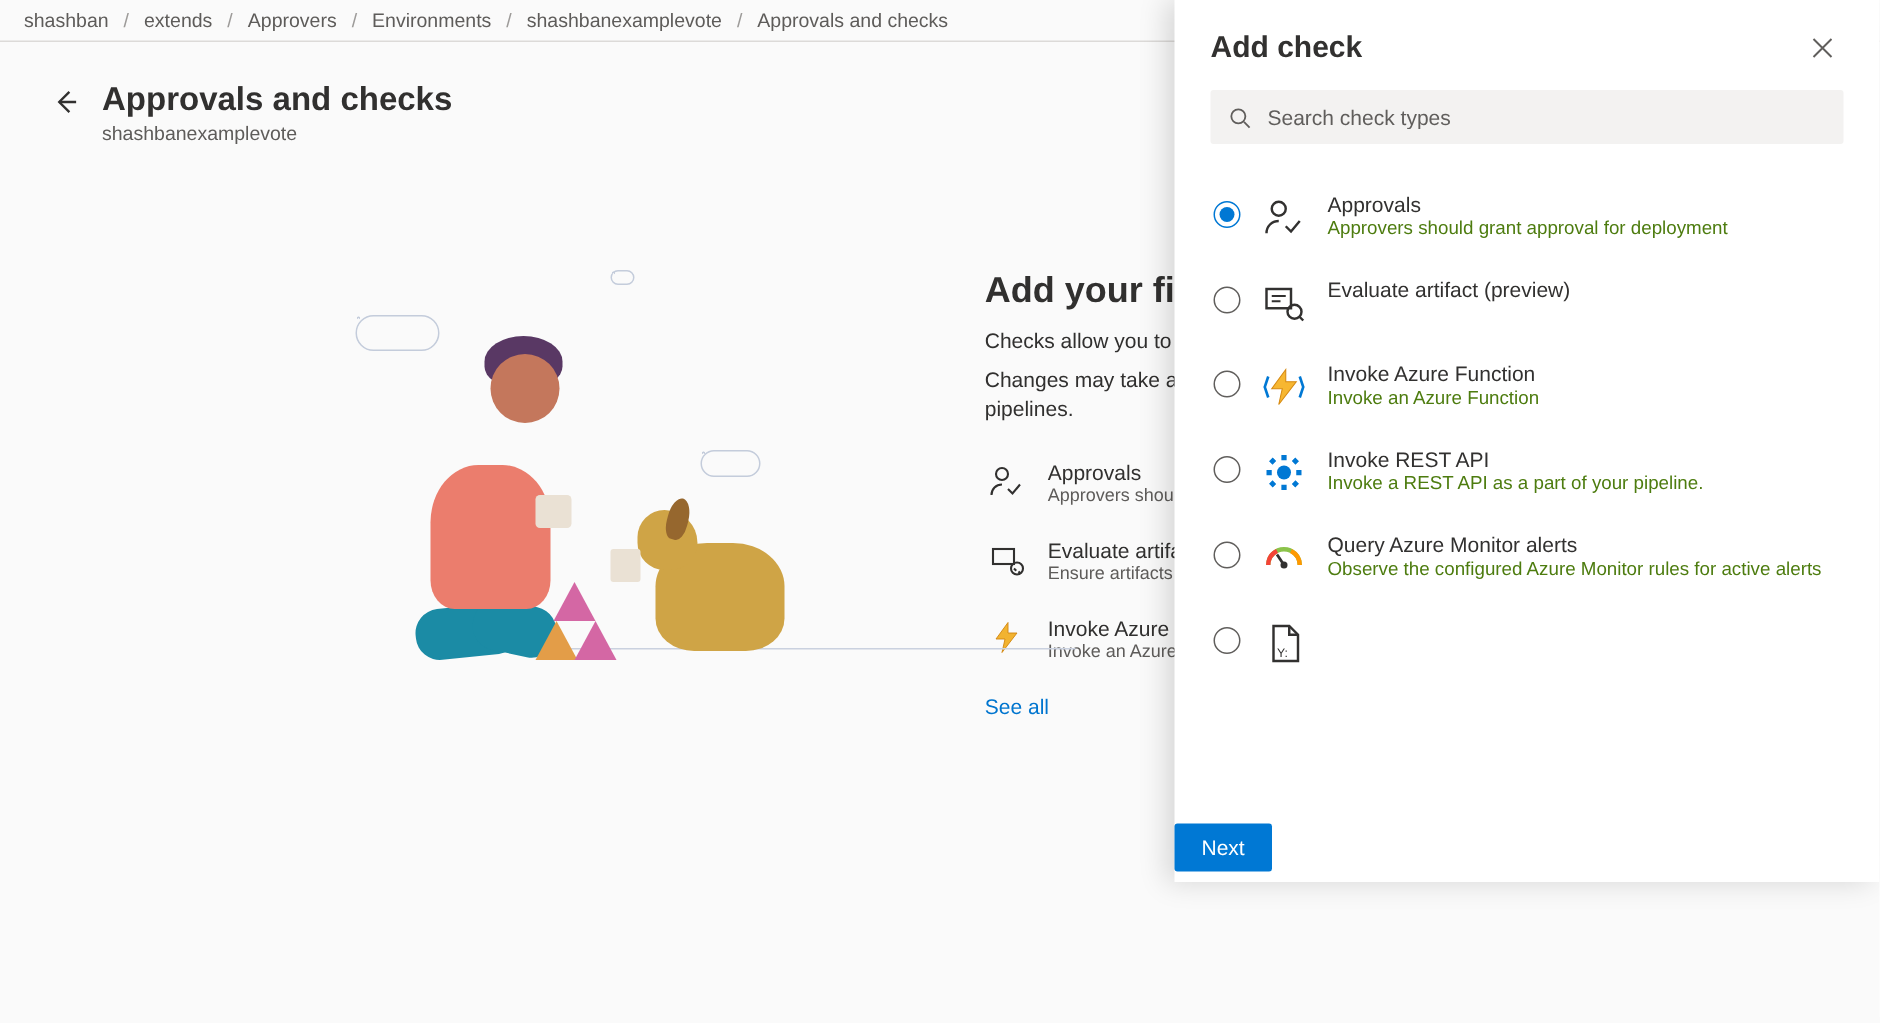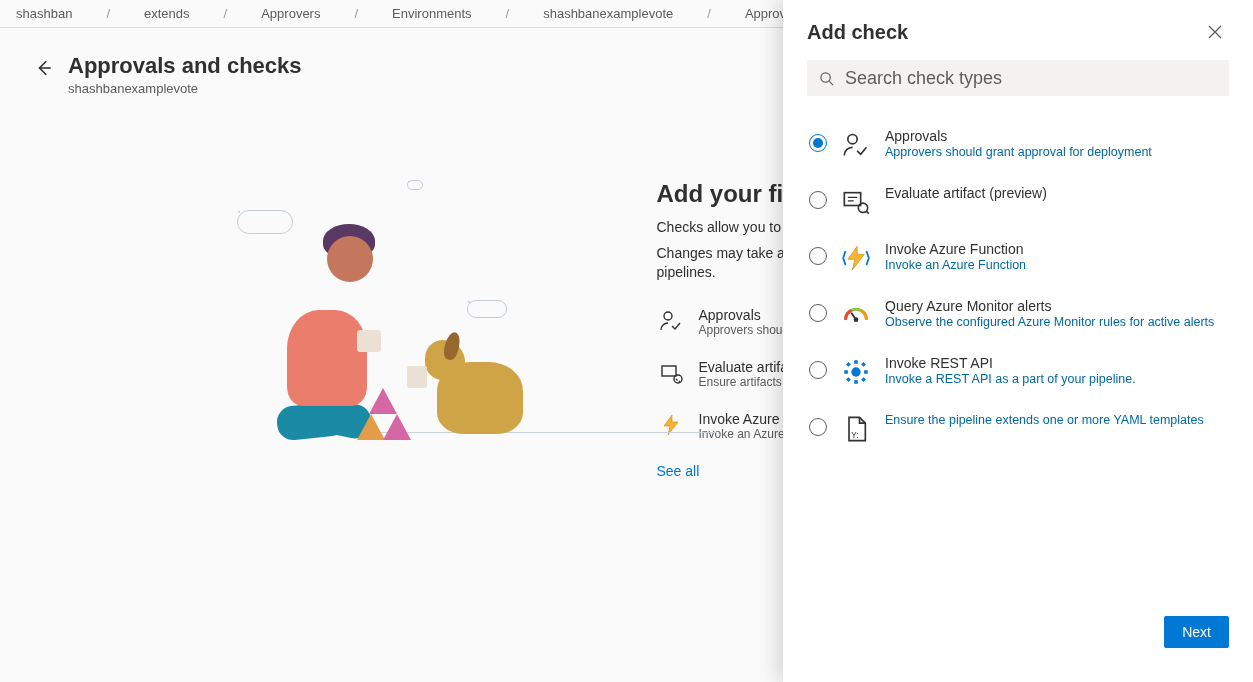--- a/index.html
+++ b/index.html
@@ -17,21 +17,20 @@
 
   
   .breadcrumb {
     height: 28px;
     display: flex;
     align-items: center;
     padding: 4px 16px;
     border-bottom: 1px solid #e1dfdd;
     color: #605e5c;
     font-size: 13px;
-    gap: 24px;
   }
   .breadcrumb span.sep { margin: 0 10px; color: #a19f9d; }
   .breadcrumb a { color: #605e5c; text-decoration: none; cursor: pointer; }
 
   
   .page-header {
     display: flex;
     align-items: flex-start;
     padding: 24px 30px 8px 30px;
   }
@@ -78,21 +77,21 @@
     width: 1253px; height: 682px;
     background: rgba(0,0,0,0.02);
     pointer-events: none;
   }
 
   
   .panel {
     position: absolute;
     top: 0; right: 0;
     width: 470px;
-    height: 682px;
+    height: 588px;
     background: #fff;
     box-shadow: -6px 0 18px rgba(0,0,0,0.15);
     display: flex;
     flex-direction: column;
     z-index: 10;
   }
   .panel-header {
     display: flex;
     align-items: center;
     justify-content: space-between;
@@ -110,21 +109,21 @@
     height: 36px;
     background: #f3f2f1;
     border-radius: 2px;
     display: flex;
     align-items: center;
     padding: 0 10px;
   }
   .search-box .sicon { width: 18px; height: 18px; margin-right: 8px; color: #605e5c; display:flex;align-items:center;justify-content:center; }
   .search-box input {
     border: none; background: transparent; outline: none;
-    flex: 1; font-size: 18px; color: #0c4a6e;
+    flex: 1; font-size: 14px; color: #0c4a6e;
   }
   .search-box input::placeholder { color: #605e5c; }
 
   .check-list {
     flex: 1;
     overflow-y: auto;
     padding: 0 24px;
   }
   .check-item {
     display: flex;
@@ -153,26 +152,25 @@
     background: #0078d4;
   }
   .check-icon {
     width: 30px; height: 30px;
     display: flex; align-items: center; justify-content: center;
     flex-shrink: 0;
     margin-top: 2px;
   }
   .check-text { flex: 1; }
   .check-title { font-size: 14px; color: #323130; }
-  .check-desc { font-size: 12.5px; color: #0369a1; line-height: 1.35; }
+  .check-desc { font-size: 12.5px; color: #4d7c0f; line-height: 1.35; }
 
   .panel-footer {
-    padding: 10px 24px 34px 0;
-    display: flex;
-    justify-content: flex-end;
+    padding: 10px 24px 7px 0;
+    display: flex;
   }
   .btn-primary {
     background: #0078d4;
     color: #fff;
     border: none;
     padding: 8px 18px;
     font-size: 14px;
     cursor: pointer;
     border-radius: 2px;
   }
@@ -406,60 +404,59 @@
       <div class="check-text">
         <div class="check-title">Invoke Azure Function</div>
         <div class="check-desc">Invoke an Azure Function</div>
       </div>
     </div>
 
     <div class="check-item">
       <div class="radio"></div>
       <div class="check-icon">
         <svg width="28" height="28" viewBox="0 0 24 24">
+            <circle cx="12" cy="12" r="4" fill="#0078d4"></circle>
+            <g stroke="#0078d4" stroke-width="3">
+              <path d="M12 2v3M12 19v3M2 12h3M19 12h3M4.5 4.5l2 2M17.5 17.5l2 2M4.5 19.5l2-2M17.5 6.5l2-2"></path>
+            </g>
+          </svg>
+      </div>
+      <div class="check-text">
+        <div class="check-title">Invoke REST API</div>
+        <div class="check-desc">Invoke a REST API as a part of your pipeline.</div>
+      </div>
+    </div>
+
+    <div class="check-item">
+      <div class="radio"></div>
+      <div class="check-icon">
+        <svg width="28" height="28" viewBox="0 0 24 24">
             <path d="M3 16 A9 9 0 0 1 21 16" stroke="#8bc34a" fill="none" stroke-width="2.5"></path>
             <path d="M3 16 A9 9 0 0 1 8 8" stroke="#f44336" fill="none" stroke-width="2.5"></path>
             <path d="M16 8 A9 9 0 0 1 21 16" stroke="#ff9800" fill="none" stroke-width="2.5"></path>
             <circle cx="12" cy="16" r="2" fill="#323130"></circle>
             <path d="M12 16 L8 10" stroke="#323130" stroke-width="1.6"></path>
           </svg>
       </div>
       <div class="check-text">
         <div class="check-title">Query Azure Monitor alerts</div>
         <div class="check-desc">Observe the configured Azure Monitor rules for active alerts</div>
       </div>
     </div>
 
     <div class="check-item">
       <div class="radio"></div>
       <div class="check-icon">
         <svg width="28" height="28" viewBox="0 0 24 24">
-            <circle cx="12" cy="12" r="4" fill="#0078d4"></circle>
-            <g stroke="#0078d4" stroke-width="3">
-              <path d="M12 2v3M12 19v3M2 12h3M19 12h3M4.5 4.5l2 2M17.5 17.5l2 2M4.5 19.5l2-2M17.5 6.5l2-2"></path>
-            </g>
-          </svg>
-      </div>
-      <div class="check-text">
-        <div class="check-title">Invoke REST API</div>
-        <div class="check-desc">Invoke a REST API as a part of your pipeline.</div>
-      </div>
-    </div>
-
-    <div class="check-item">
-      <div class="radio"></div>
-      <div class="check-icon">
-        <svg width="28" height="28" viewBox="0 0 24 24">
             <path d="M6 2 H15 L20 7 V22 H6 Z" stroke="#323130" fill="none" stroke-width="1.4"></path>
             <path d="M15 2 V7 H20" stroke="#323130" fill="none" stroke-width="1.4"></path>
             <text x="8" y="20" font-size="7" fill="#323130" font-family="sans-serif">Y:</text>
           </svg>
       </div>
       <div class="check-text">
-        <div class="check-desc">Ensure the pipeline extends one or more YAML templates</div>
       </div>
     </div>
 
   </div>
 
   <div class="panel-footer">
     <button class="btn-primary">Next</button>
   </div>
 </div>
 

